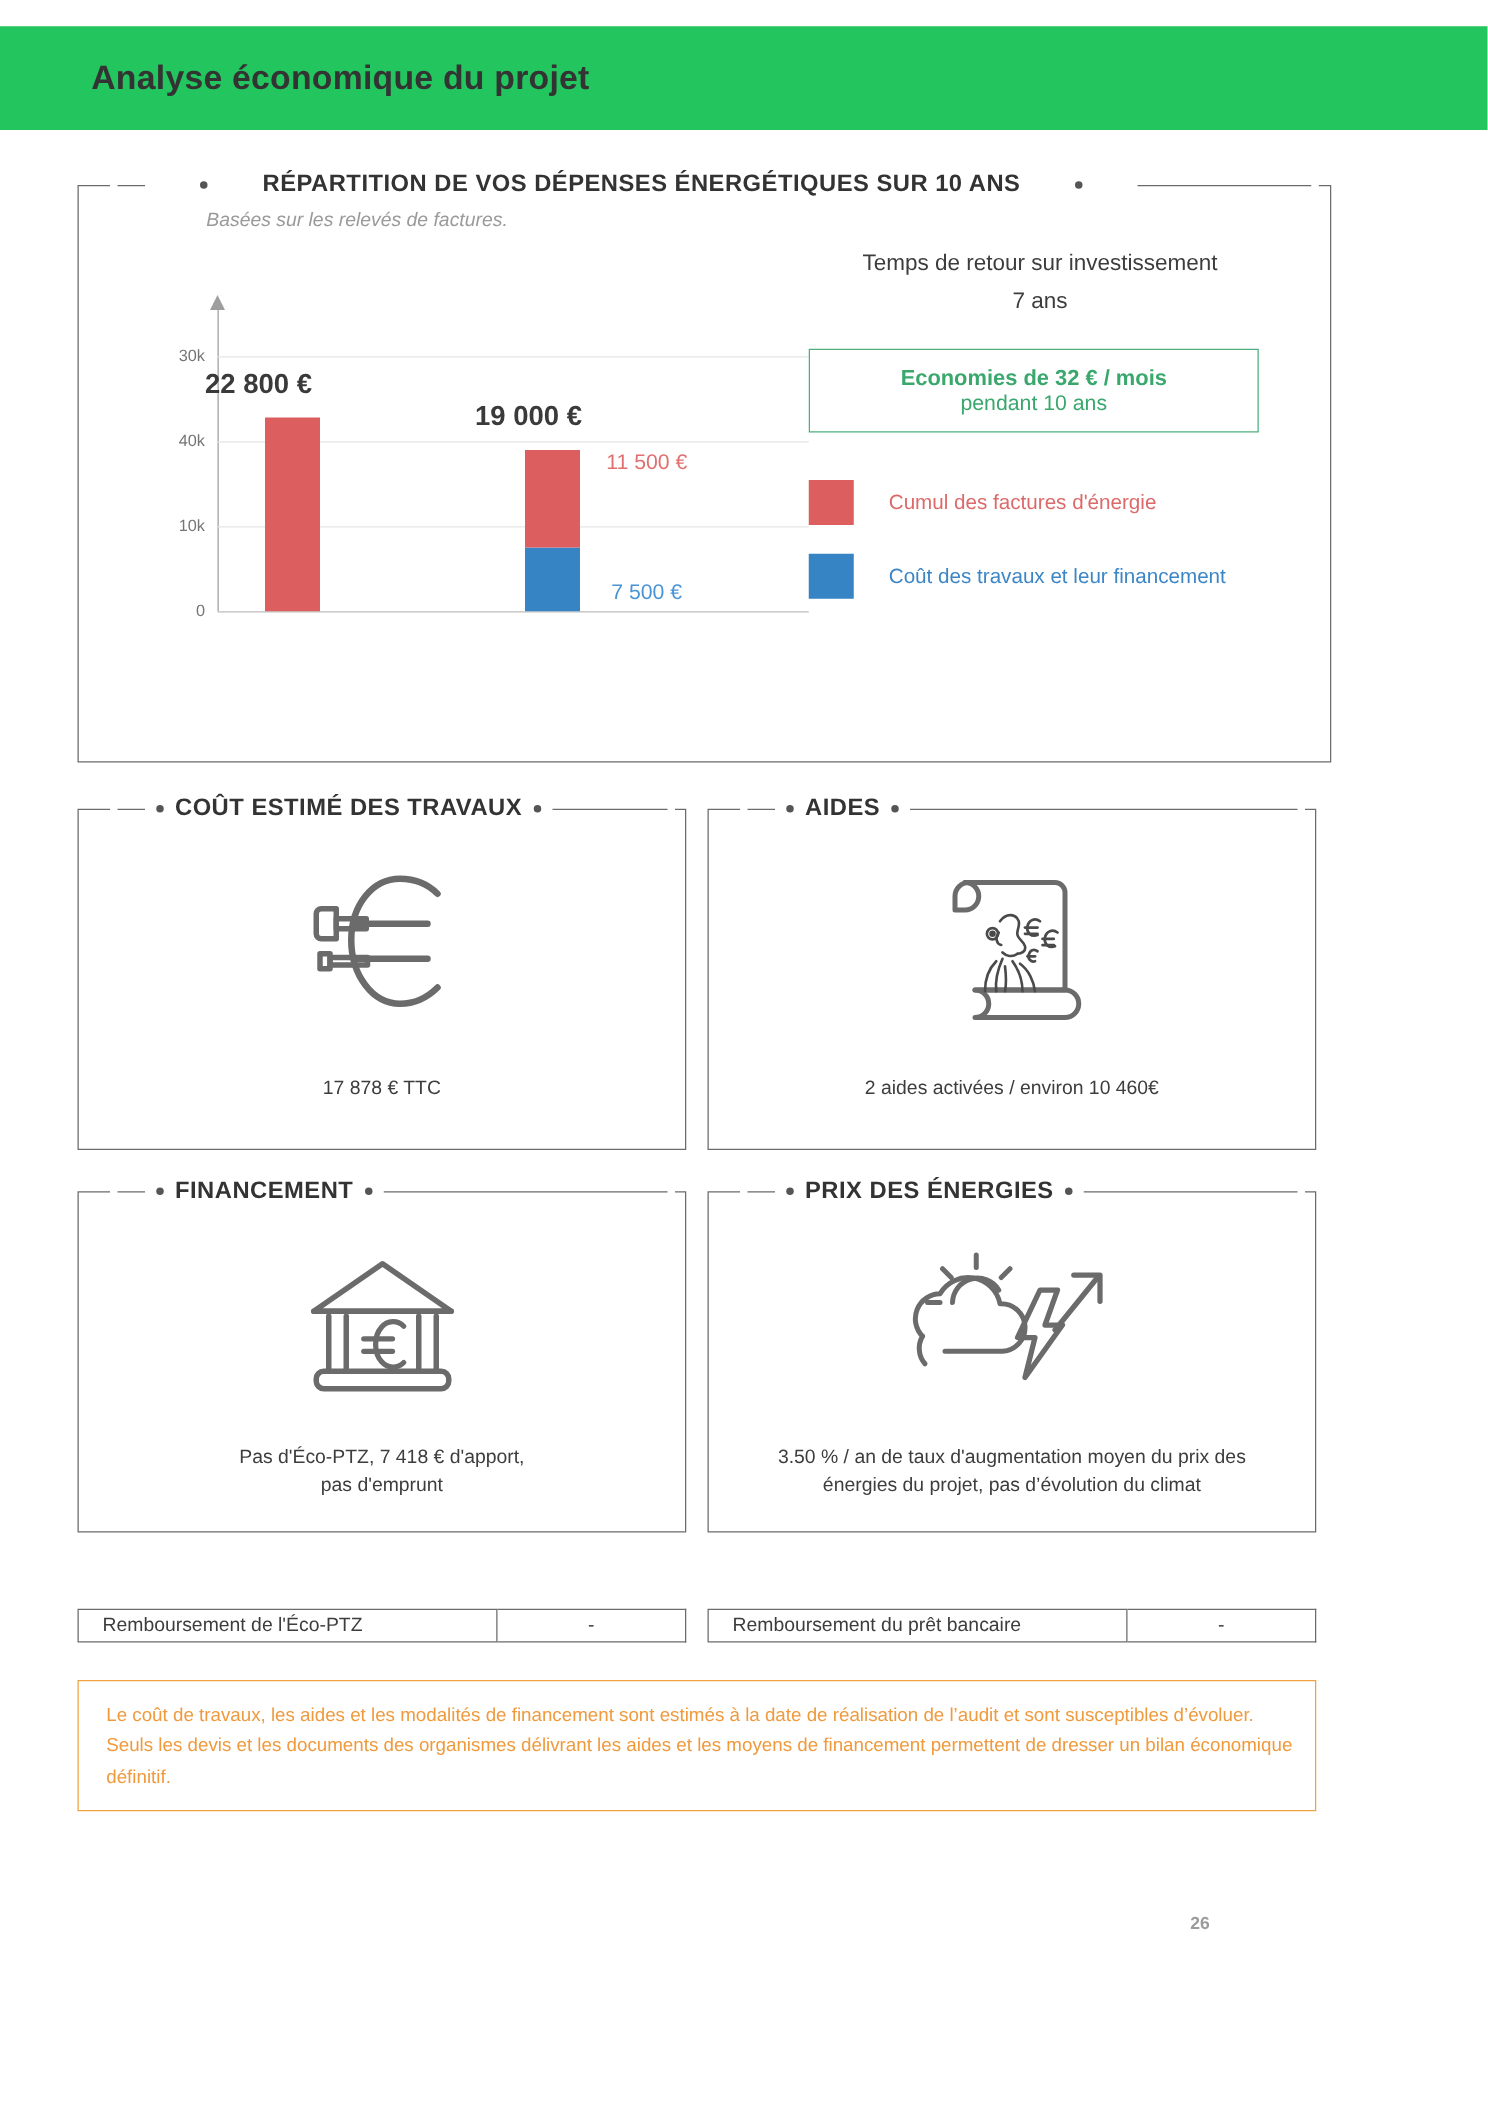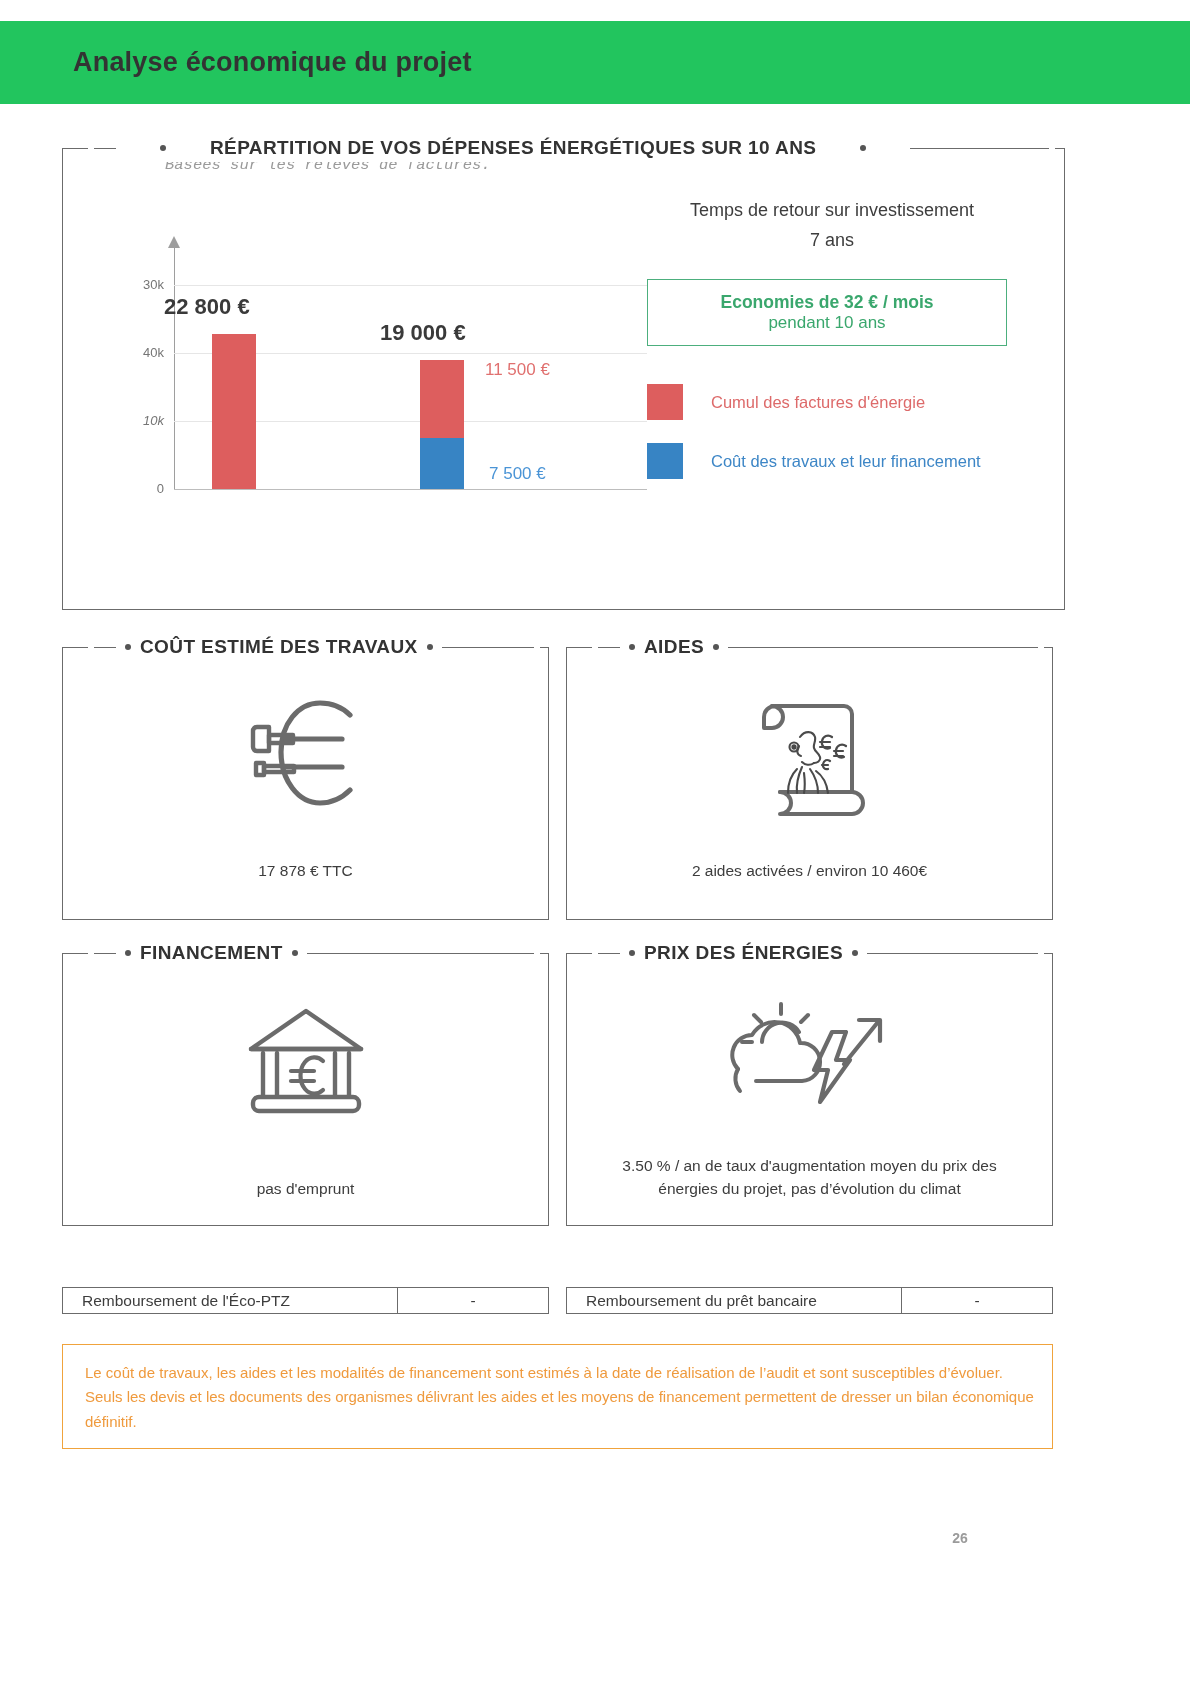--- a/index.html
+++ b/index.html
@@ -43,24 +43,23 @@
   }
   .dot{ width:6px;height:6px;border-radius:50%;background:#555; flex:0 0 auto;}
   .rule{ height:1px;background:#6b6b6b; }
   .rule-left{ width:22px; }
   .rule-right{ flex:1 1 auto; min-width:14px; }
 
   
   #chart-panel{ left:62px; top:134px; width:1003px; height:476px; }
   #chart-panel .legend-wrap{ left:26px; width:auto;gap:44px; }
   .panel-sub{
-    position:absolute; left:103px; top:22px;
+    position:absolute; left:103px; top:34px;
     font-size:15.5px; font-style:italic; color:#9a9a9a;
     z-index:2;
-    font-family:Liberation Mono, monospace;
   }
 
   .plot{
     position:absolute; left:40px; top:98px; width:545px; height:275px;
   }
   .yaxis-line{
     position:absolute; left:72px; top:16px; width:1px; height:241px; background:#9e9e9e;
   }
   .yaxis-arrow{
     position:absolute; left:66px; top:4px; width:0;height:0;
@@ -173,21 +172,21 @@
     <div class="yaxis-arrow"></div>
     <div class="yaxis-line"></div>
 
     <div class="gridline" style="top:53px;"></div>
     <div class="ytick" style="top:53px;">30k</div>
 
     <div class="gridline" style="top:121px;"></div>
     <div class="ytick" style="top:121px;">40k</div>
 
     <div class="gridline" style="top:189px;"></div>
-    <div class="ytick" style="top:189px;font-style:italic;">10k</div>
+    <div class="ytick" style="top:189px;">10k</div>
 
     <div class="baseline" style="top:257px;"></div>
     <div class="ytick" style="top:257px;">0</div>
 
     <div class="bar seg-red" style="left:110px; top:102px; height:155px;"></div>
     <div class="bar-total" style="left:62px; top:62px;">22 800 €</div>
 
     <div class="bar seg-blue" style="left:318px; top:206px; height:51px;"></div>
     <div class="bar seg-red" style="left:318px; top:128px; height:78px;"></div>
     <div class="bar-total" style="left:278px; top:88px;">19 000 €</div>
@@ -306,20 +305,21 @@
         <rect x="10" y="96" width="106" height="14" rx="6"></rect>
       </g>
       <g fill="none" stroke="#6b6b6b" stroke-width="4.2" stroke-linecap="round">
         <path d="M80 60 c-5 -5 -13 -5 -18 1 c-6 7 -6 20 0 27 c5 6 13 6 18 1"></path>
         <path d="M48 70 h23"></path>
         <path d="M48 80 h23"></path>
       </g>
     </svg>
   </div>
   <div class="panel-caption">
+    <div>Pas d'Éco-PTZ, 7 418 € d'apport,</div>
     <div>pas d'emprunt</div>
   </div>
 </div>
 
 <div class="panel" id="prix-panel">
   <div class="box"></div>
   <div class="legend-wrap" style="width:440px;">
     <div class="rule rule-left"></div>
     <div class="dot"></div>
     <div class="ptitle">PRIX DES ÉNERGIES</div>

